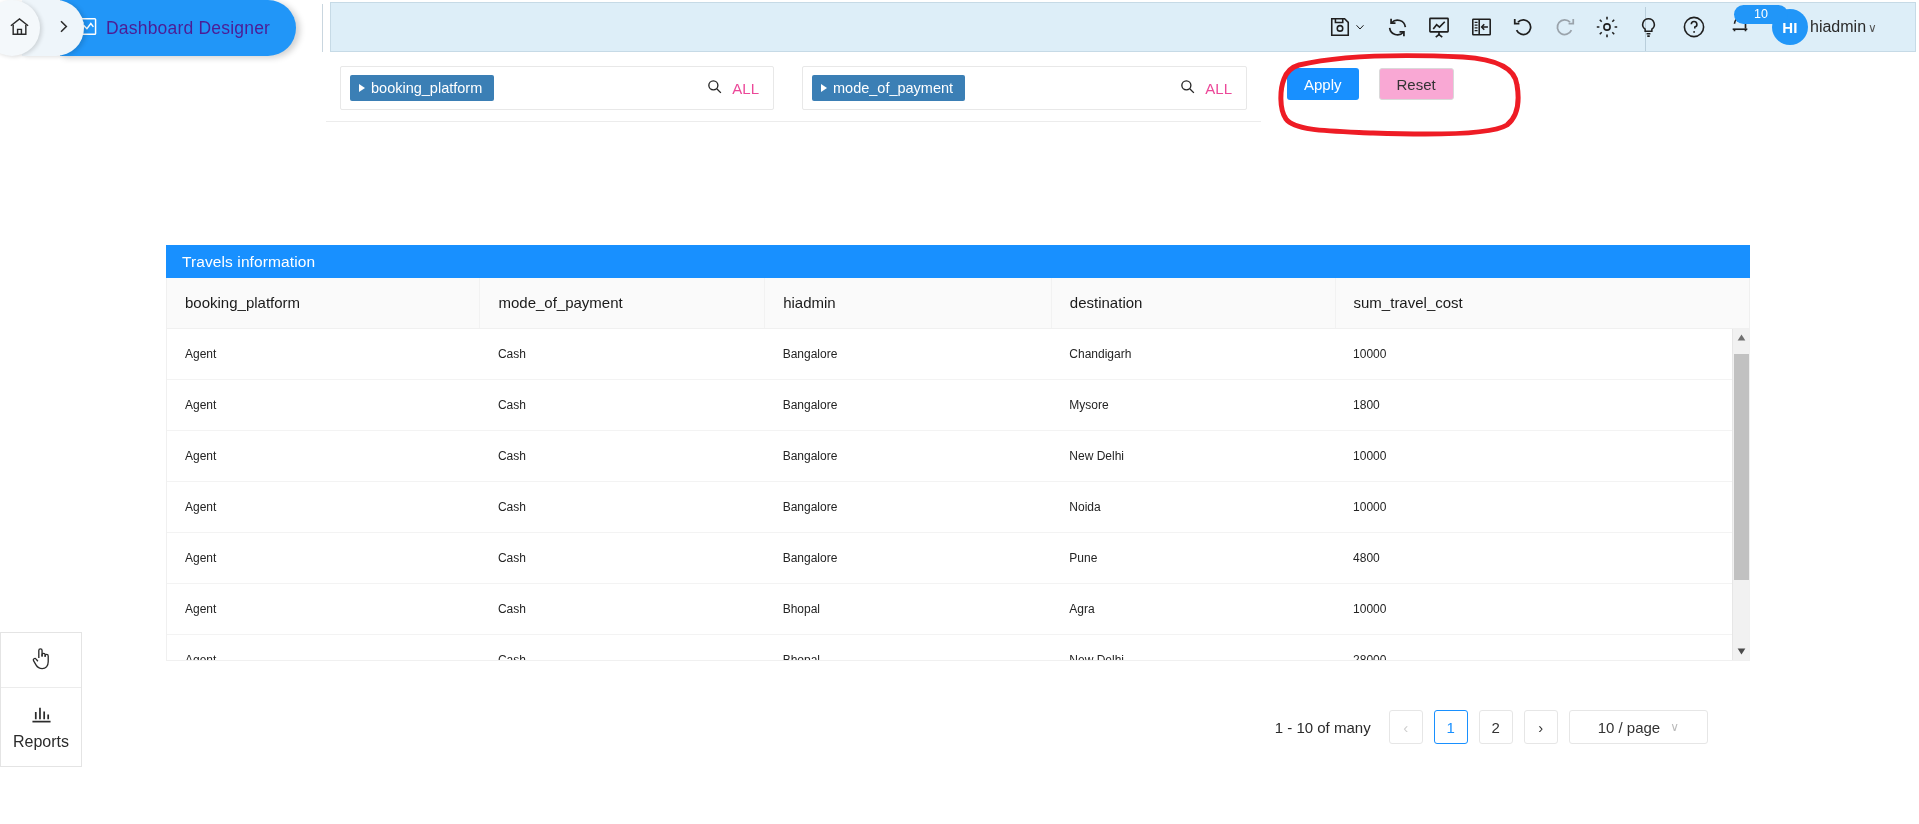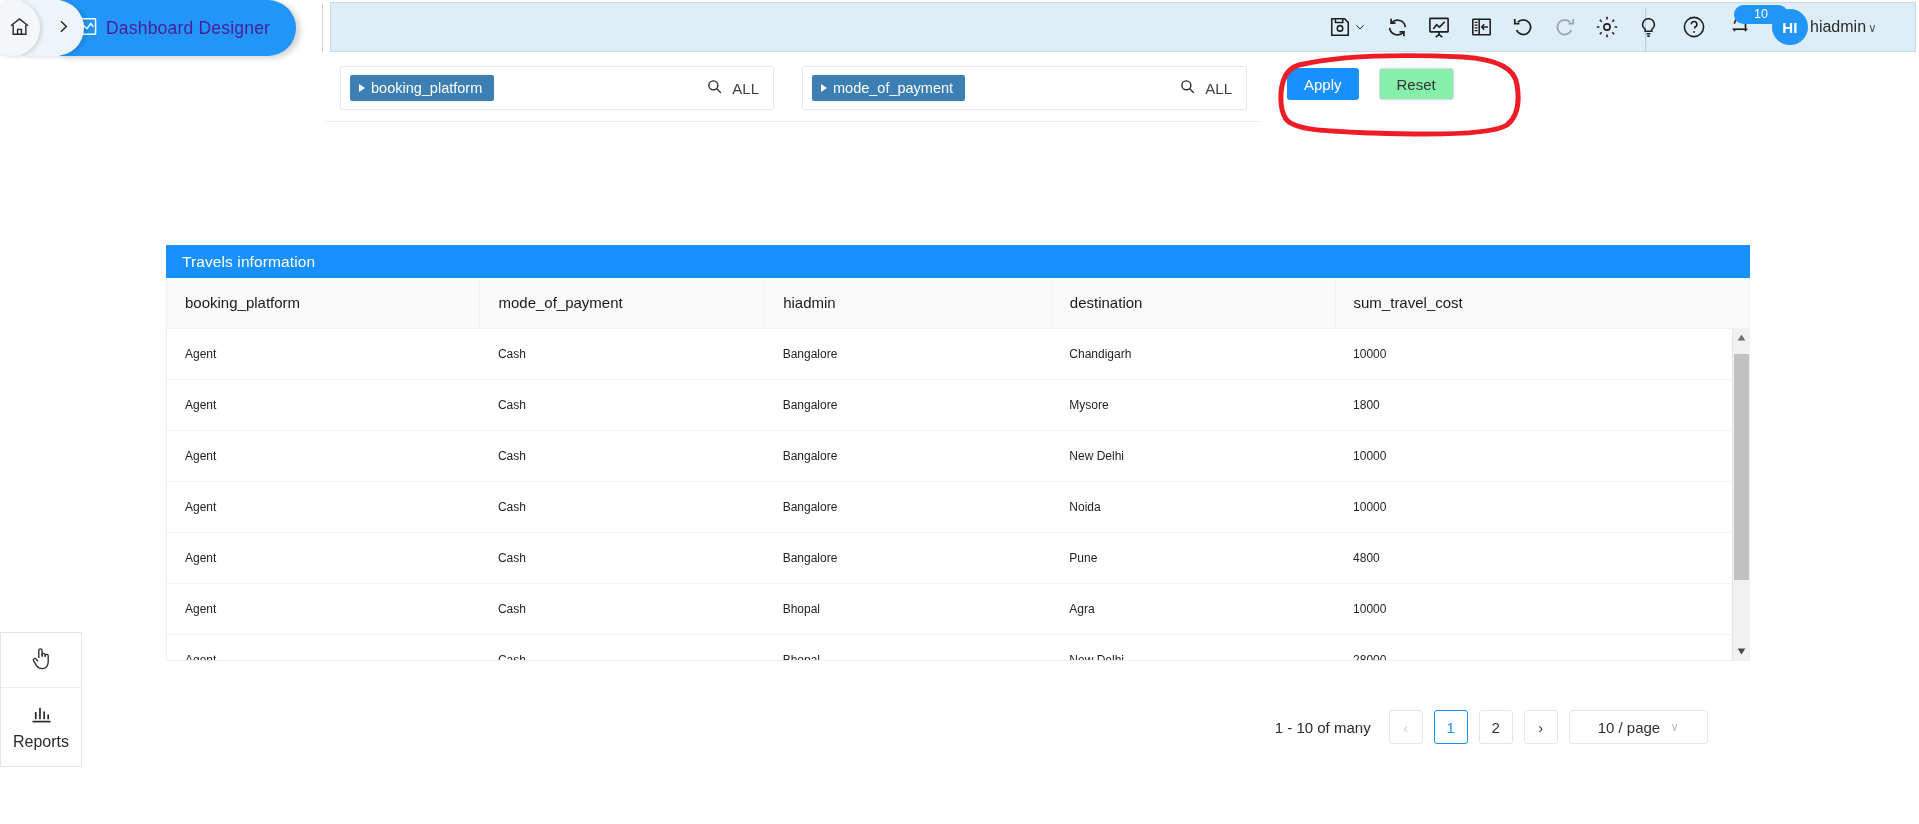--- a/index.html
+++ b/index.html
@@ -116,35 +116,35 @@
     padding: 0 12px 0 9px;
     font-size: 14.5px; white-space: nowrap;
   }
   .chip .tri {
     width: 0; height: 0;
     border-left: 6px solid #fff;
     border-top: 4.5px solid transparent;
     border-bottom: 4.5px solid transparent;
   }
   .filter-right { display: flex; align-items: center; gap: 9px; padding-right: 4px; }
-  .filter-all { font-size: 15px; color: #404040; }
+  .filter-all { font-size: 15px; color: #ec4899; }
   .cell-underline {
     position: absolute; left: 0px; bottom: 0px; width: 100%; height: 1px; background: #ececec;
   }
   .actions-cell {
     position: relative; height: 66px; padding: 12px 0 0 26px;
     display: flex; align-items: flex-start; gap: 20px;
   }
   .btn-apply {
     background: #1890ff; color: #fff; border: none; border-radius: 3px;
     height: 32px; padding: 0 17px; font-size: 15px; cursor: pointer;
     font-family: "Liberation Sans", sans-serif;
   }
   .btn-reset {
-    background: #86efac; color: #333; border: 1px solid #d9d9d9; border-radius: 3px;
+    background: #f9a8d4; color: #333; border: 1px solid #d9d9d9; border-radius: 3px;
     height: 32px; padding: 0 17px; font-size: 15px; cursor: pointer;
     font-family: "Liberation Sans", sans-serif;
   }
 
   
   .annot {
     position: absolute; top: 51px; left: 1277px;
     width: 248px; height: 86px;
     pointer-events: none; z-index: 40;
   }

